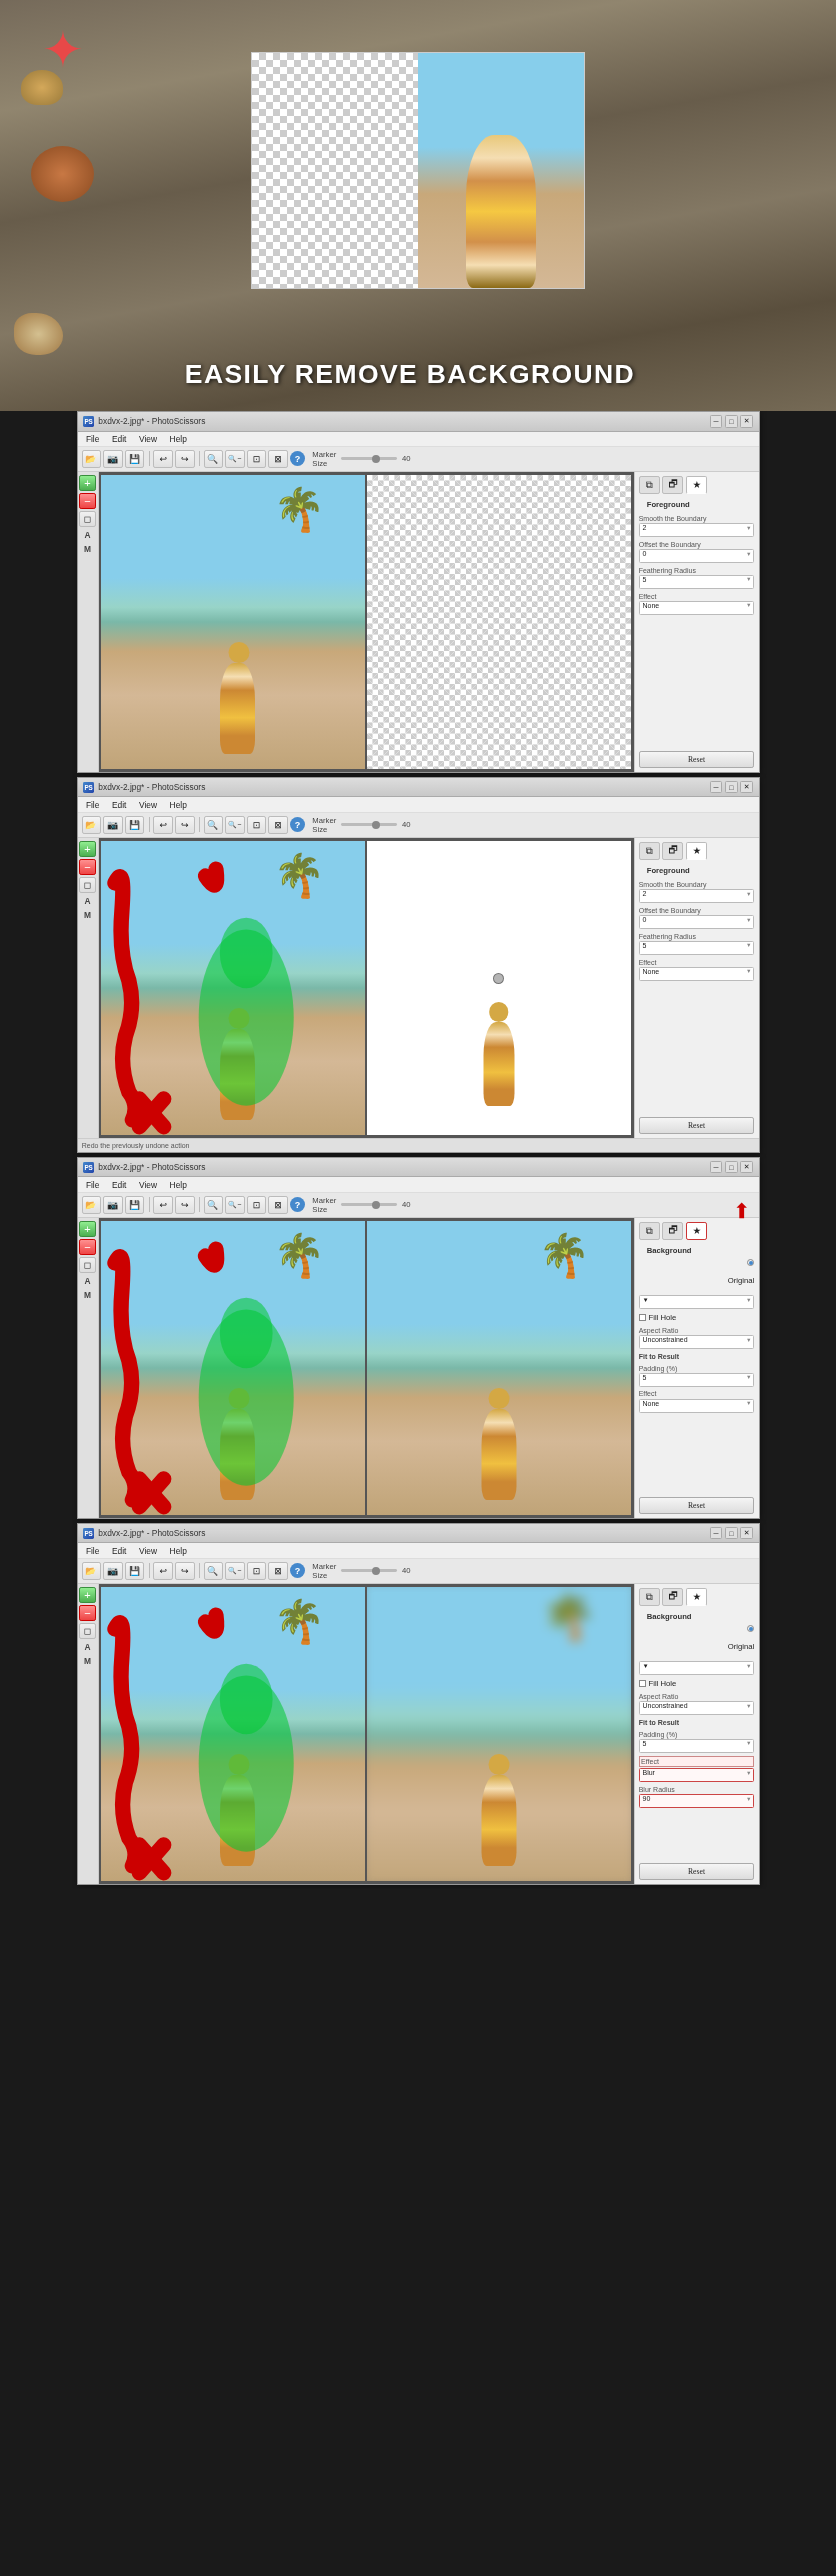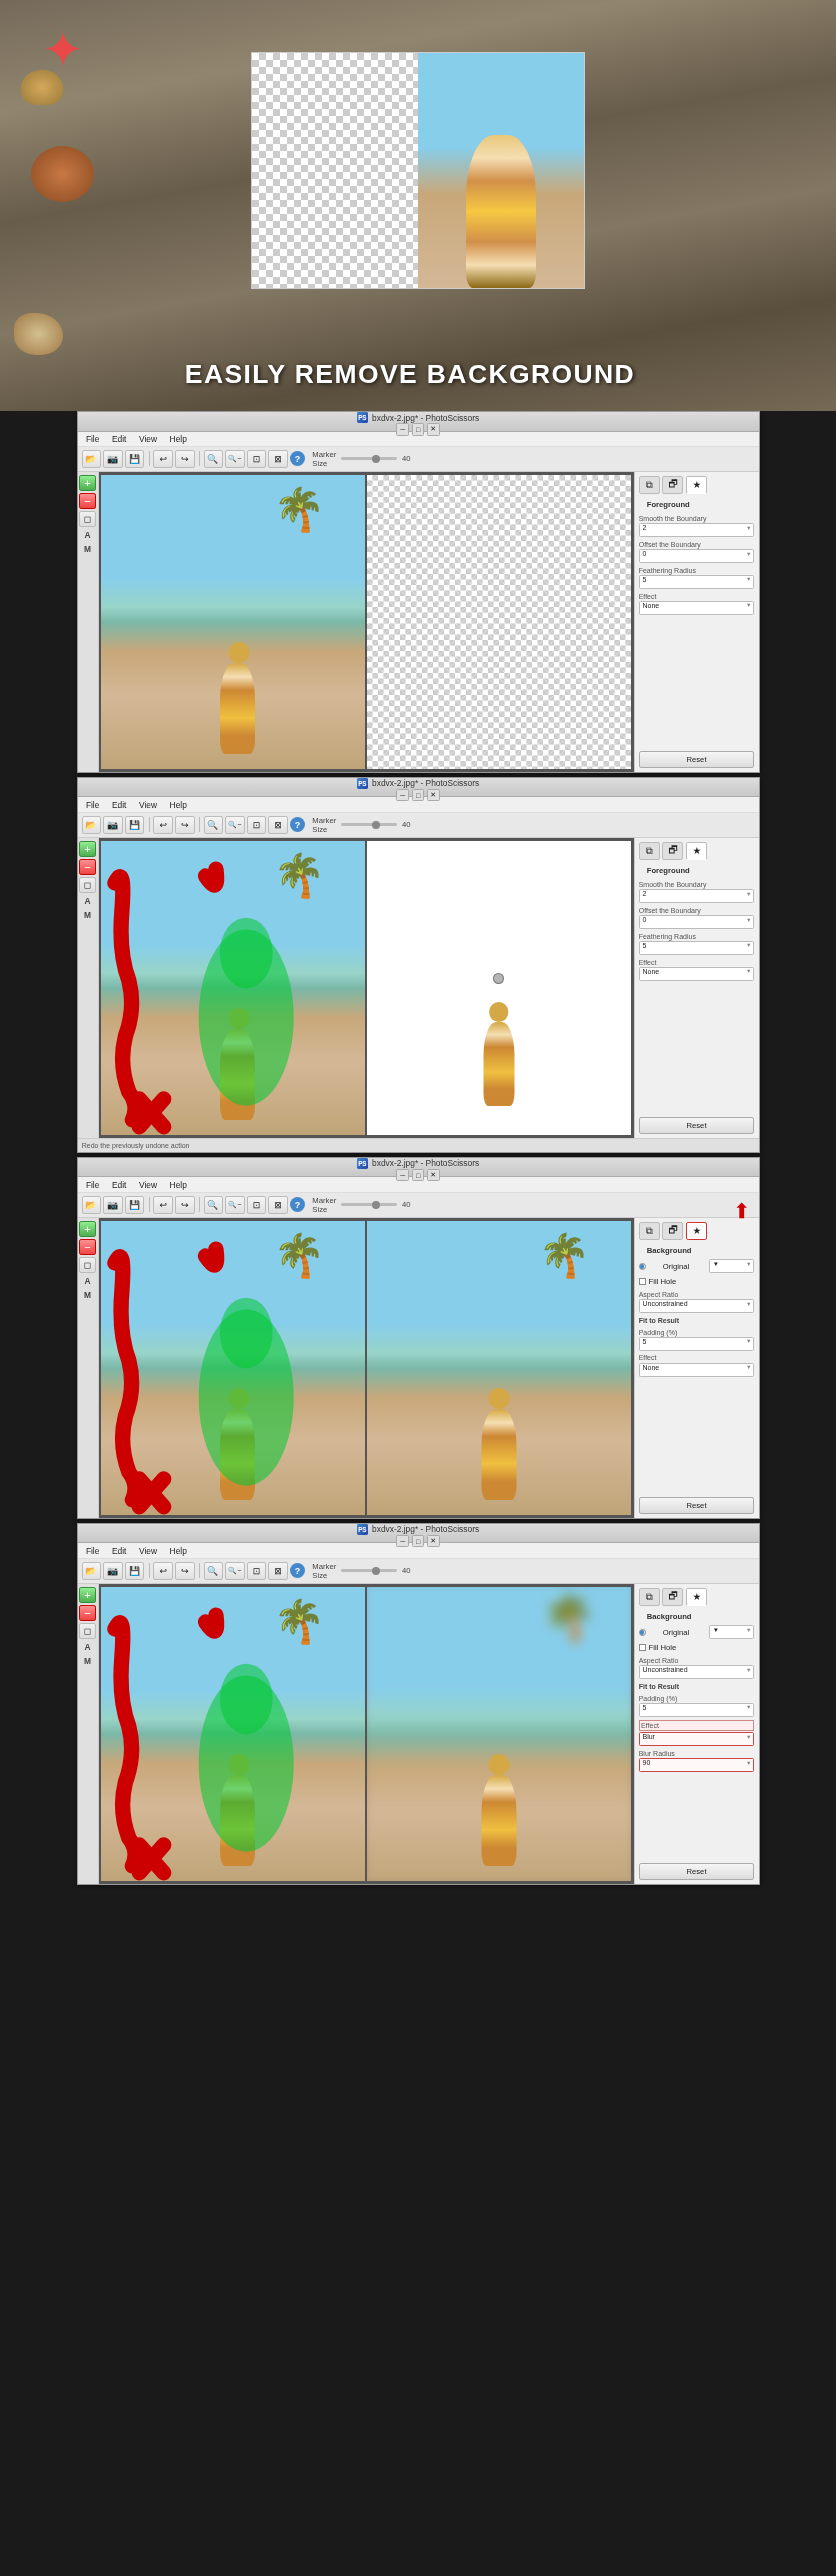--- a/index.html
+++ b/index.html
@@ -139,21 +139,20 @@
 
     
     .titlebar {
       height: 19.5px;
       background: linear-gradient(180deg, #ddd 0%, #c8c8c8 100%);
       border-bottom: 0.7px solid #aaa;
       display: flex;
       align-items: center;
       padding: 0 5.6px;
       justify-content: space-between;
-      flex-direction: column;
     }
     .titlebar-left {
       display: flex;
       align-items: center;
       gap: 4.2px;
     }
     .app-icon {
       width: 11px; height: 11px;
       background: linear-gradient(135deg, #4488cc, #2244aa);
       border-radius: 1.4px;
@@ -396,21 +395,21 @@
     }
     .rp-reset-btn {
       margin-top: auto;
       width: 100%;
       height: 16.7px;
       background: linear-gradient(180deg, #f5f5f5, #ddd);
       border: 0.7px solid #aaa;
       border-radius: 2.1px;
       font-size: 7.7px;
       cursor: pointer;
-      display: flex; align-items: center; justify-content: center;
+      display: flex; align-items: center; justify-content: center; font-family: Liberation Serif, serif;
     }
 
     
     .statusbar {
       height: 14px;
       background: #e0e0e0;
       border-top: 0.7px solid #ccc;
       display: flex;
       align-items: center;
       padding: 0 4.2px;
@@ -429,23 +428,24 @@
       background: white;
       border: 1.4px solid #e04444;
     }
 
     
     .rp-bg-section .rp-section-label {
       color: #333;
     }
     .radio-row {
       display: flex;
-      align-items: center;
-      gap: 17px;
+      align-items: flex-end;
+      gap: 10px;
       margin: 2.1px 0;
+      flex-direction: column;
     }
     .radio-dot {
       width: 7px; height: 7px;
       border: 0.7px solid #888;
       border-radius: 50%;
       display: flex; align-items: center; justify-content: center;
     }
     .radio-dot.checked::after {
       content: '';
       width: 4.2px; height: 4.2px;

